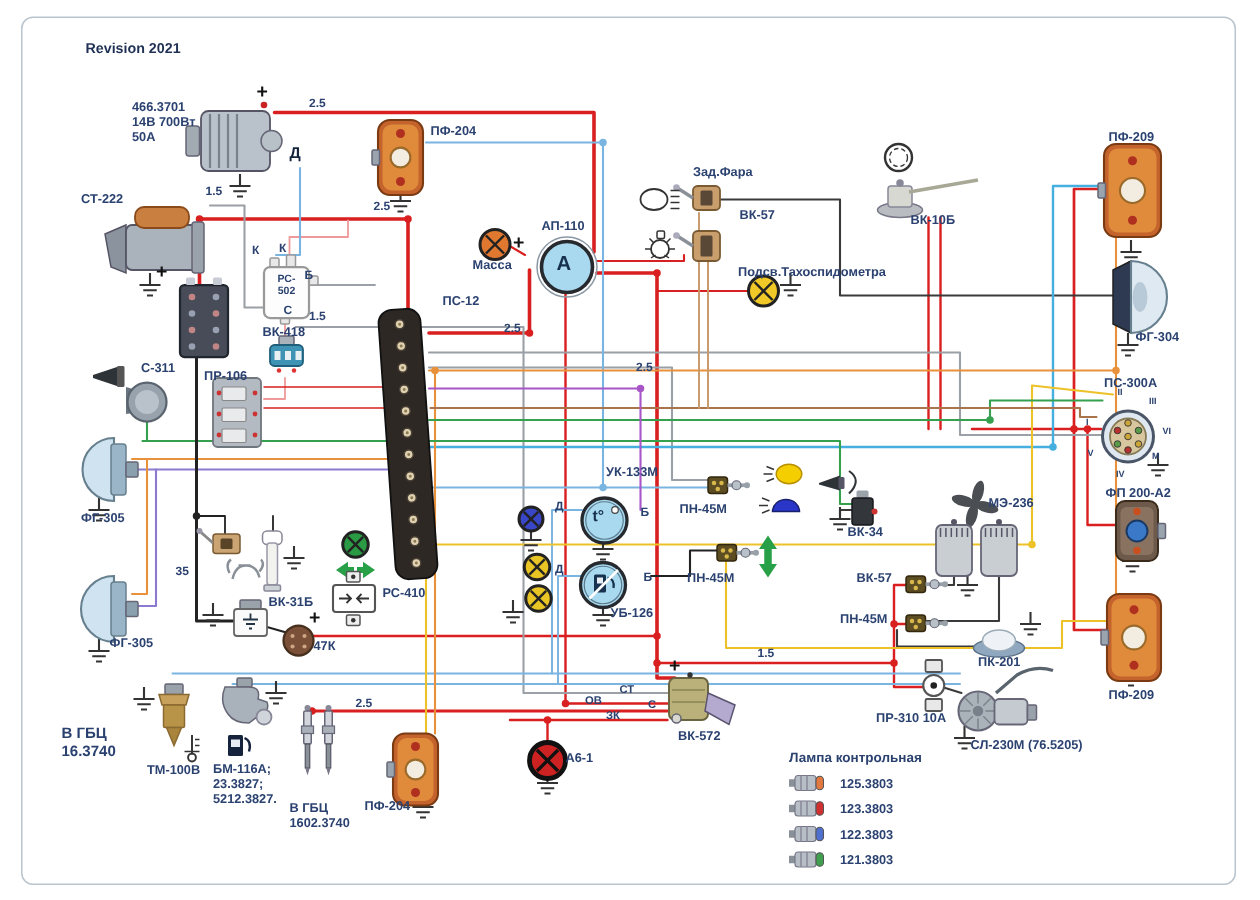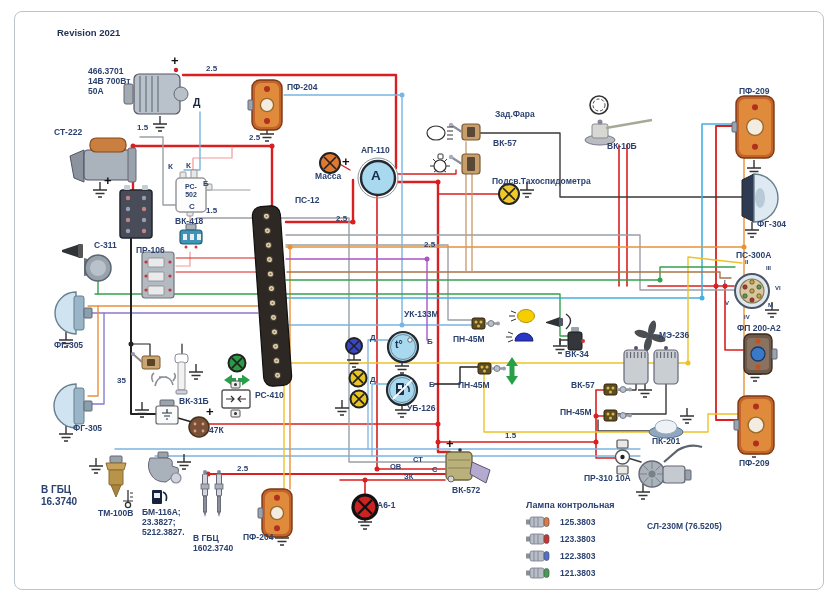--- a/index.html
+++ b/index.html
@@ -648,36 +648,36 @@
       <div class="lbl" style="left: 54px; top: 127px;">СТ-222</div>
       <div class="lbl ctr" style="left: 178px; top: 183px;">РС-
 502</div>
       <div class="lbl" style="left: 175px; top: 216px;">ВК-418</div>
       <div class="lbl" style="left: 136px; top: 245px;">ПР-106</div>
       <div class="lbl" style="left: 94px; top: 240px;">С-311</div>
       <div class="lbl" style="left: 251px; top: 195px; margin-left: 44px;">ПС-12</div>
       <div class="lbl" style="left: 287px; top: 82px;">ПФ-204</div>
       <div class="lbl" style="left: 315px; top: 171px; text-align: right;">Масса</div>
       <div class="lbl" style="left: 361px; top: 145px;">АП-110</div>
-      <div class="lbl" style="left: 462px; top: 109px; margin-left: 33px;">Зад.Фара</div>
+      <div class="lbl" style="left: 462px; top: 109px;">Зад.Фара</div>
       <div class="lbl" style="left: 493px; top: 138px;">ВК-57</div>
       <div class="lbl" style="left: 492px; top: 176px;">Подсв.Тахоспидометра</div>
       <div class="lbl" style="left: 607px; top: 141px;">ВК-10Б</div>
       <div class="lbl" style="left: 739px; top: 86px;">ПФ-209</div>
       <div class="lbl" style="left: 757px; top: 219px;">ФГ-304</div>
       <div class="lbl" style="left: 736px; top: 250px;">ПС-300А</div>
       <div class="lbl" style="left: 737px; top: 323px;">ФП 200-А2</div>
       <div class="lbl" style="left: 739px; top: 458px;">ПФ-209</div>
       <div class="lbl" style="left: 659px; top: 330px;">МЭ-236</div>
       <div class="lbl" style="left: 565px; top: 349px;">ВК-34</div>
       <div class="lbl" style="left: 571px; top: 380px;">ВК-57</div>
       <div class="lbl" style="left: 560px; top: 407px;">ПН-45М</div>
       <div class="lbl" style="left: 652px; top: 436px;">ПК-201</div>
       <div class="lbl" style="left: 584px; top: 473px;">ПР-310 10А</div>
-      <div class="lbl" style="left: 647px; top: 521px;">СЛ-230М (76.5205)</div>
+      <div class="lbl" style="left: 647px; top: 491px;">СЛ-230М (76.5205)</div>
       <div class="lbl" style="left: 384px; top: 309px; margin-left: 20px;">УК-133М</div>
       <div class="lbl" style="left: 407px; top: 403px;">УБ-126</div>
       <div class="lbl" style="left: 453px; top: 334px;">ПН-45М</div>
       <div class="lbl" style="left: 458px; top: 380px;">ПН-45М</div>
       <div class="lbl" style="left: 255px; top: 390px;">РС-410</div>
       <div class="lbl" style="left: 179px; top: 396px;">ВК-31Б</div>
       <div class="lbl" style="left: 209px; top: 425px;">47К</div>
       <div class="lbl" style="left: 54px; top: 340px;">ФГ-305</div>
       <div class="lbl" style="left: 73px; top: 423px;">ФГ-305</div>
       <div class="lbl big" style="left: 41px; top: 484px;">В ГБЦ

